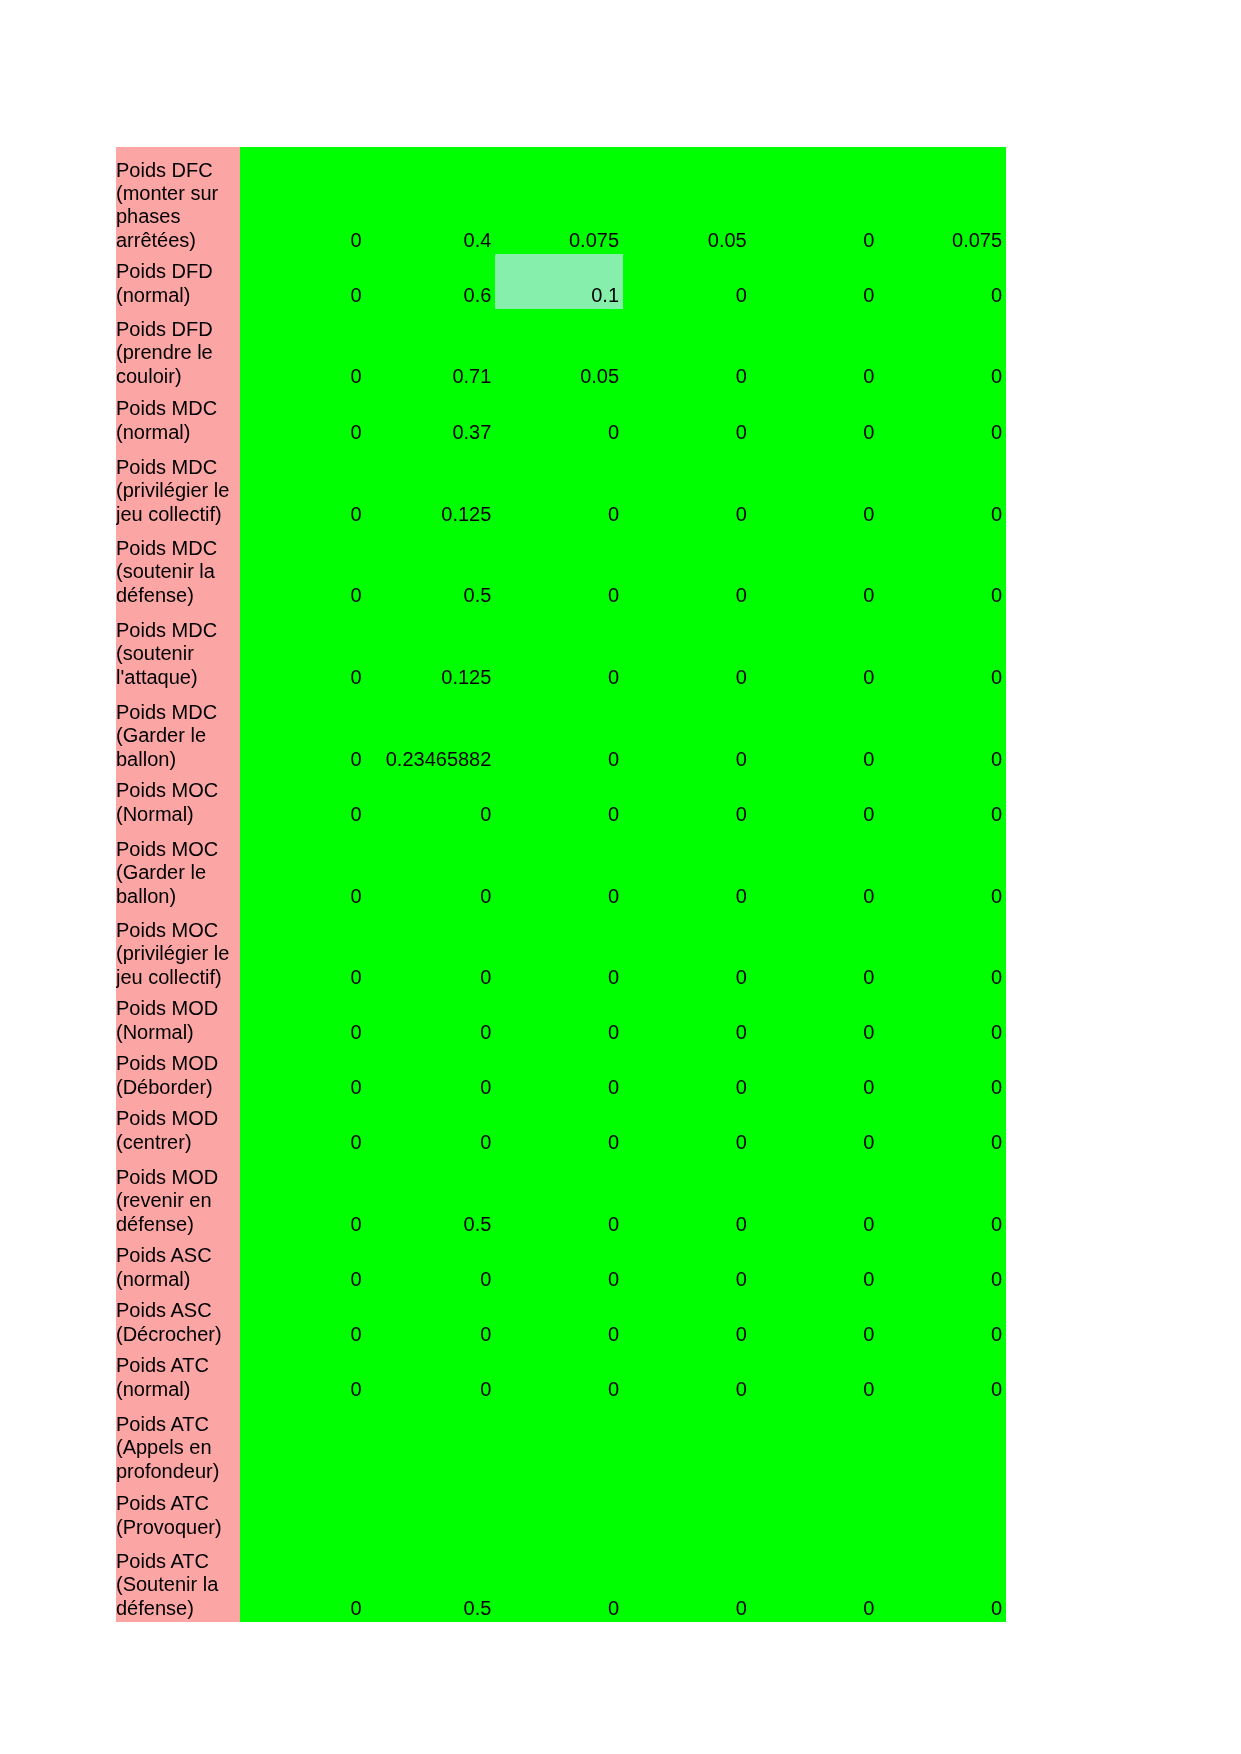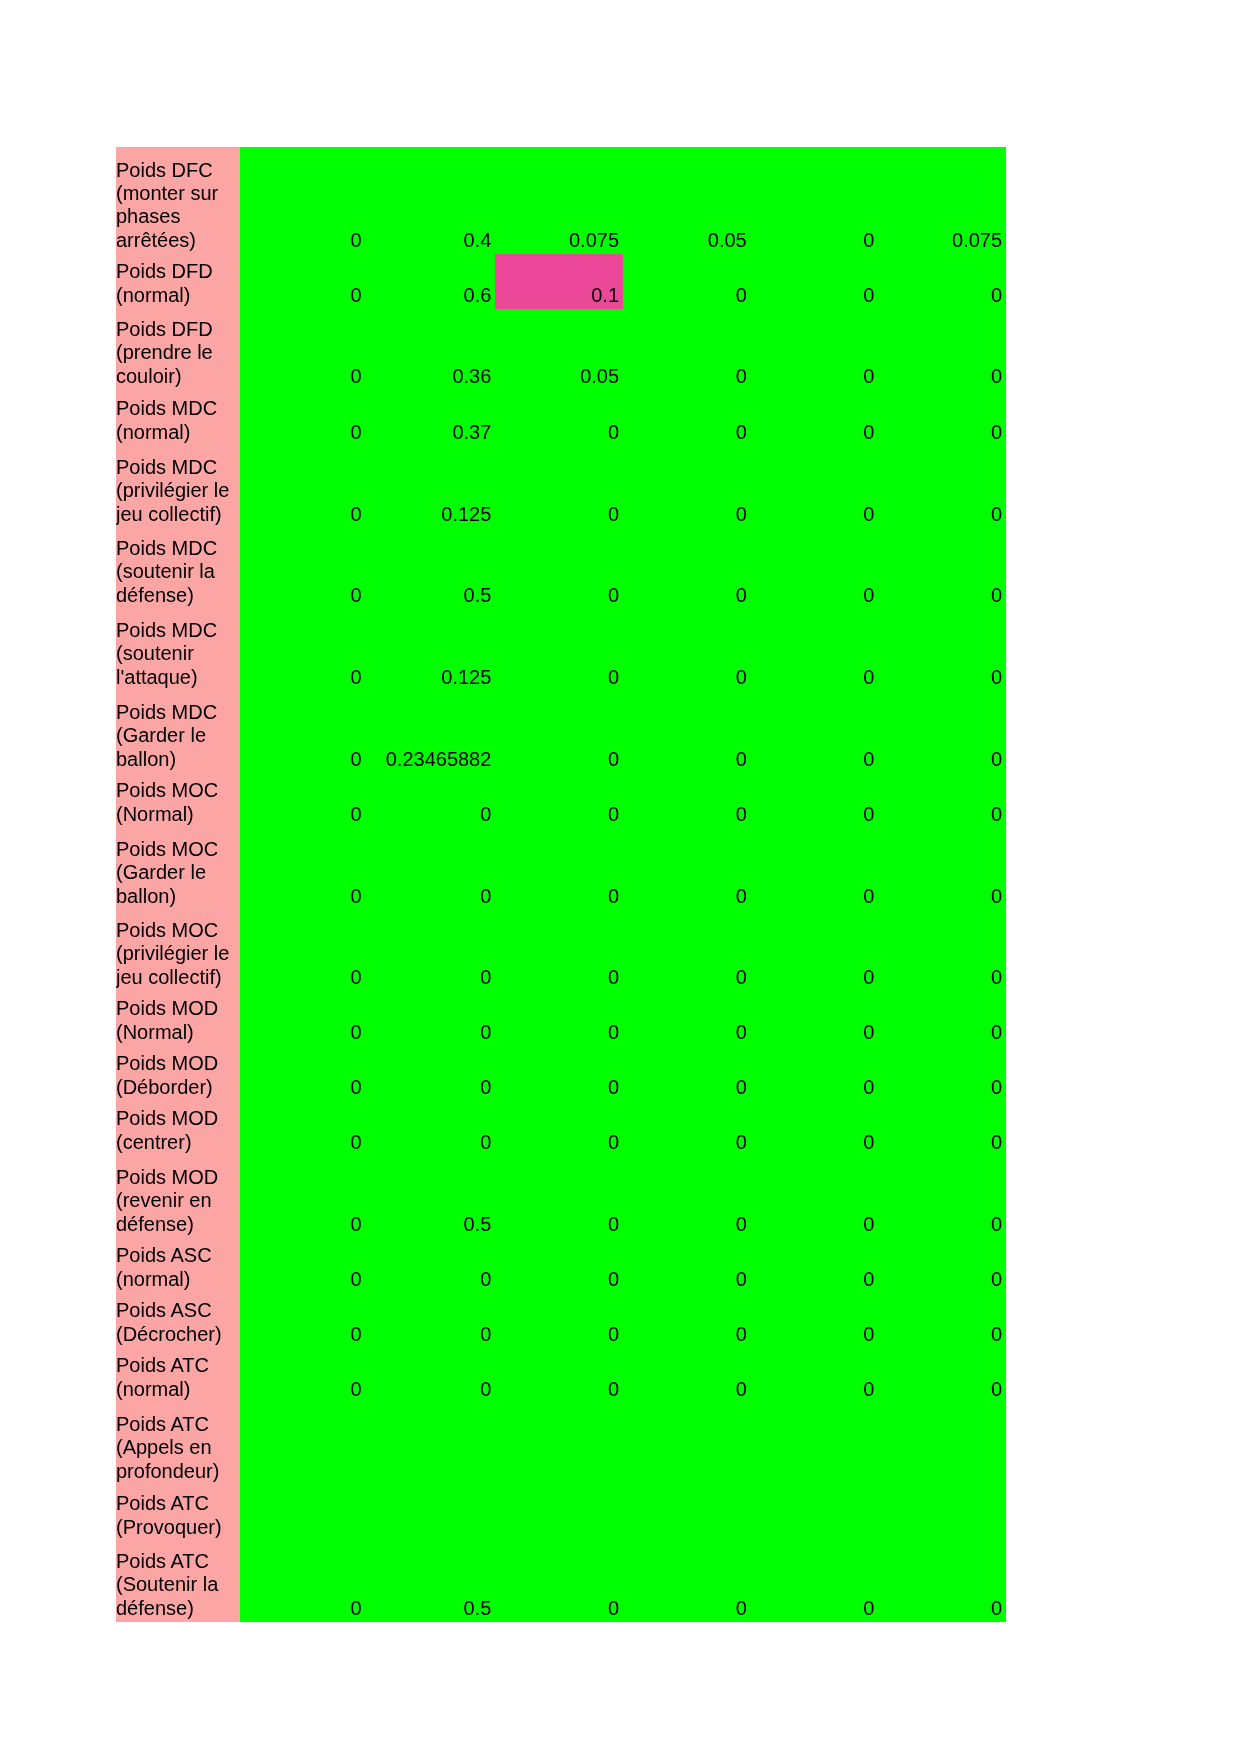--- a/index.html
+++ b/index.html
@@ -62,31 +62,31 @@
         <td class="val" style="background: rgb(0, 255, 0); height: 105px;">0.075</td>
         <td class="val" style="background: rgb(0, 255, 0); height: 105px;">0.05</td>
         <td class="val" style="background: rgb(0, 255, 0); height: 105px;">0</td>
         <td class="val" style="background: rgb(0, 255, 0); height: 105px;">0.075</td>
       </tr>
       <tr style="height: 53px;">
         <td class="label" style="height: 53px;">Poids DFD
 (normal)</td>
         <td class="val first" style="background: rgb(0, 255, 0); height: 53px;">0</td>
         <td class="val" style="background: rgb(0, 255, 0); height: 53px;">0.6</td>
-        <td class="val" style="background: #ec4899; height: 53px;">0.1</td>
+        <td class="val" style="background: #86efac; height: 53px;">0.1</td>
         <td class="val" style="background: rgb(0, 255, 0); height: 53px;">0</td>
         <td class="val" style="background: rgb(0, 255, 0); height: 53px;">0</td>
         <td class="val" style="background: rgb(0, 255, 0); height: 53px;">0</td>
       </tr>
       <tr style="height: 79px;">
         <td class="label" style="height: 79px;">Poids DFD
 (prendre le
 couloir)</td>
         <td class="val first" style="background: rgb(0, 255, 0); height: 79px;">0</td>
-        <td class="val" style="background: rgb(0, 255, 0); height: 79px;">0.36</td>
+        <td class="val" style="background: rgb(0, 255, 0); height: 79px;">0.71</td>
         <td class="val" style="background: rgb(0, 255, 0); height: 79px;">0.05</td>
         <td class="val" style="background: rgb(0, 255, 0); height: 79px;">0</td>
         <td class="val" style="background: rgb(0, 255, 0); height: 79px;">0</td>
         <td class="val" style="background: rgb(0, 255, 0); height: 79px;">0</td>
       </tr>
       <tr style="height: 54px;">
         <td class="label" style="height: 54px;">Poids MDC
 (normal)</td>
         <td class="val first" style="background: rgb(0, 255, 0); height: 54px;">0</td>
         <td class="val" style="background: rgb(0, 255, 0); height: 54px;">0.37</td>

